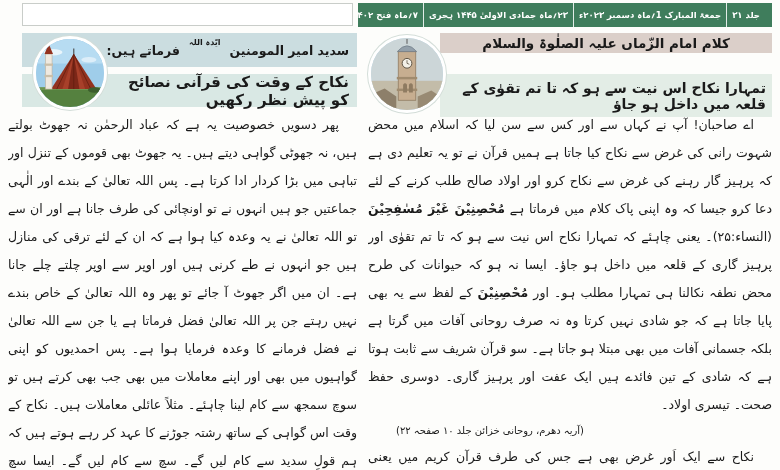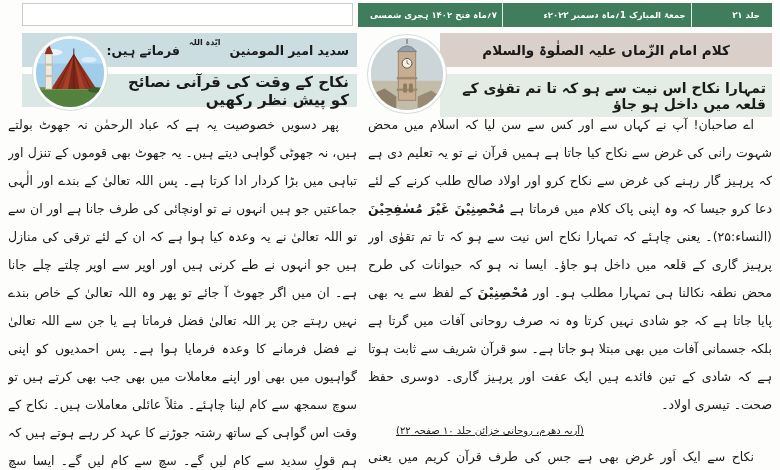--- a/index.html
+++ b/index.html
@@ -20,21 +20,21 @@
     white-space:nowrap;overflow:hidden;
   }
   .mh-seg{padding:0 5px;line-height:24px;}
   .mh-seg + .mh-seg{border-right:1px solid rgba(255,255,255,.85);}
   
   .band{position:absolute;display:flex;align-items:center;box-sizing:border-box;direction:rtl;}
   .left-title-band{left:22px;top:33px;width:335px;height:34px;background:#cbdde0;
     justify-content:flex-start;padding-right:8px;font-size:12.5px;font-weight:bold;}
   .left-sub-band{left:22px;top:74px;width:335px;height:33px;background:#d9e8e4;
     justify-content:center;padding-left:95px;padding-right:8px;font-size:15px;font-weight:bold;}
-  .right-title-band{left:440px;top:33px;width:332px;height:34px;background:#dbcfc9;
+  .right-title-band{left:440px;top:33px;width:332px;height:20px;background:#dbcfc9;
     justify-content:center;font-size:13.5px;font-weight:bold;}
   .right-sub-band{left:440px;top:74px;width:332px;height:43px;background:#e3ede6;
     justify-content:center;font-size:14px;font-weight:bold;padding:0 6px;}
   .honorific{font-size:8px;font-weight:bold;margin:0 9px;align-self:flex-start;padding-top:5px;}
   .circle-photo{
     position:absolute;border-radius:50%;overflow:hidden;
     border:3px solid #ffffff;box-shadow:0 0 0 1px #d3ddd8;background:#bcd6e8;
   }
   .circle-left{left:33px;top:36px;width:68px;height:68px;}
   .circle-right{left:368px;top:35px;width:72px;height:72px;}
@@ -44,29 +44,30 @@
     position:absolute;top:111px;height:359px;overflow:hidden;
     direction:rtl;text-align:justify;font-size:12.5px;line-height:28px;
   }
   .col-left{left:8px;width:349px;}
   .col-right{left:368px;width:404px;}
   .para{margin:0;text-align:justify;}
   .para.indent{text-indent:18px;}
   .cite-line{text-align:left;font-size:10px;line-height:24px;padding-left:28px;text-indent:0;}
   .seg-n{}
   .seg-a{font-weight:bold;}
-  .seg-c{font-size:10px;text-decoration:underline;}
+  .seg-c{font-size:10px;}
 </style>
 </head>
 <body>
 
 <div class="masthead-blank"></div>
 <div class="masthead-bar">
     <span class="mh-seg">جلد ۳۱</span>
     <span class="mh-seg">جمعۃ المبارک 1؍ماہ دسمبر ۲۰۲۳ء</span>
+    <span class="mh-seg">۲۳؍ماہ جمادی الاولیٰ ۱۴۴۵ ہجری</span>
     <span class="mh-seg">۷؍ماہ فتح ۱۴۰۲ ہجری شمسی</span>
   </div>
 
 <div class="band left-title-band">
   <span>سدید امیر المومنین</span>
   <span class="honorific">ایّدہ اللہ</span>
   <span>فرماتے ہیں:</span>
 </div>
 <div class="band left-sub-band">
   <span></span>

